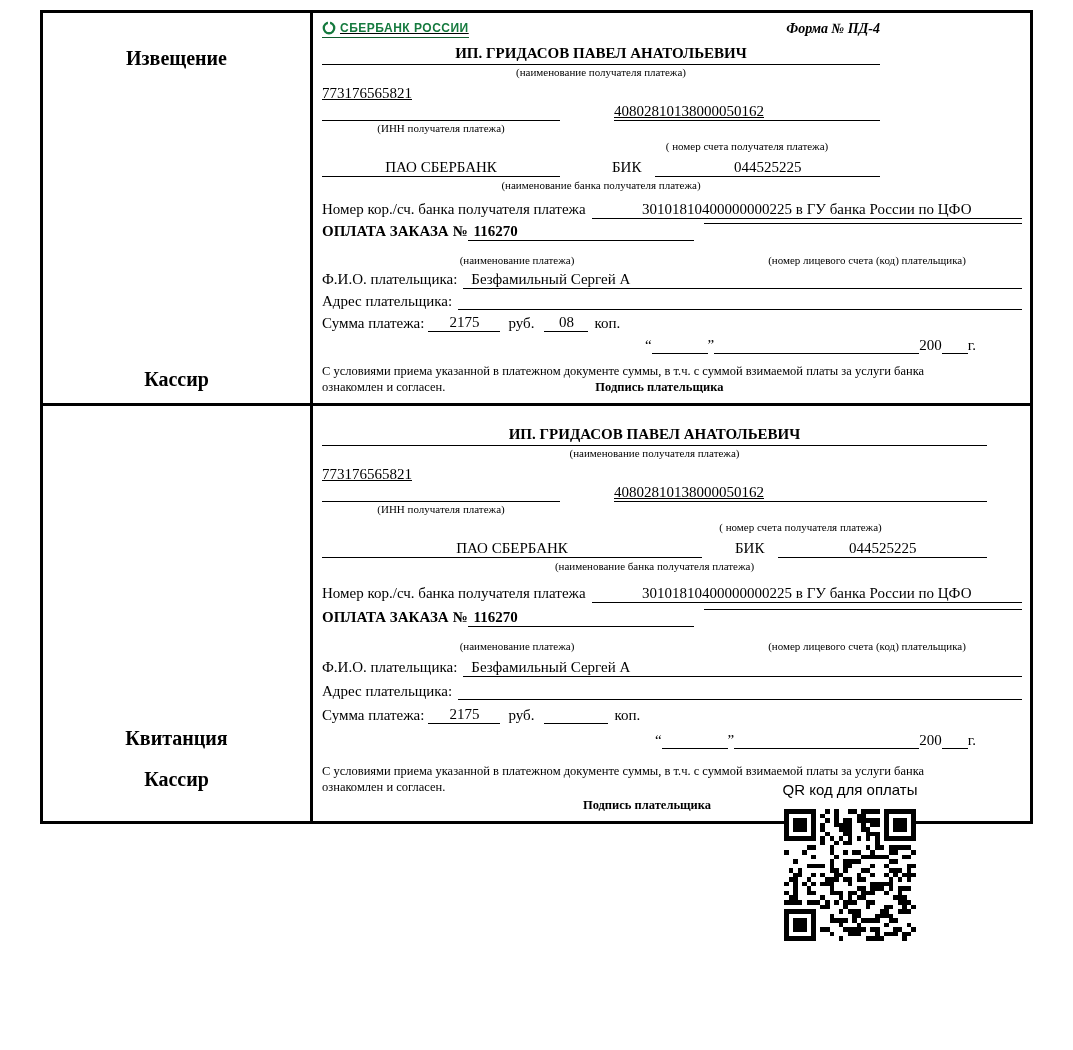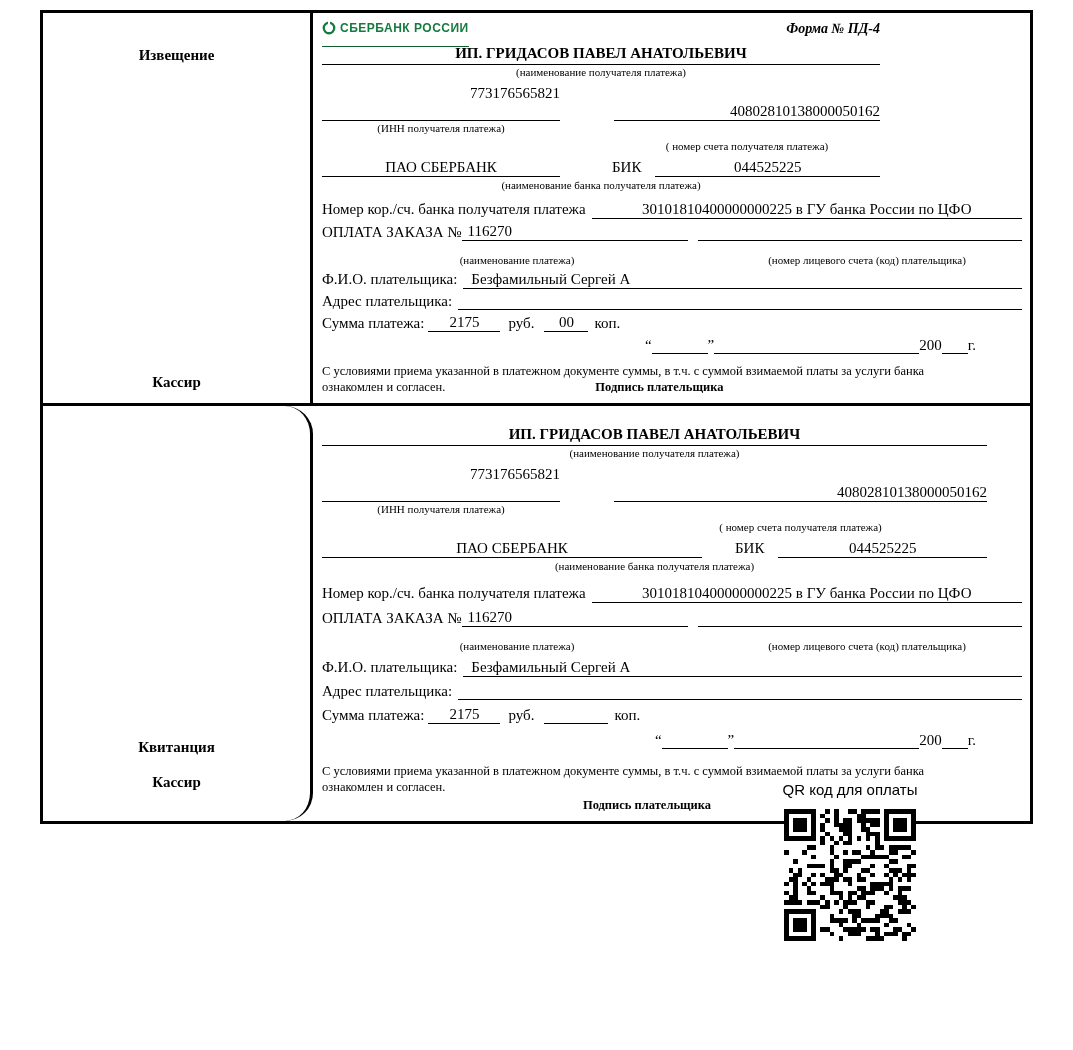--- a/index.html
+++ b/index.html
@@ -14,58 +14,58 @@
   }
   .section { display:flex; }
   .section.top { border-bottom:3px solid #000; min-height:358px; }
   .section.bottom { min-height:398px; }
 
   .left-cell {
     width:270px; border-right:3px solid #000; flex:0 0 270px;
     display:flex; flex-direction:column; align-items:center;
   }
   .left-cell.lc-top { justify-content:space-between; padding:34px 0 12px 0; }
-  .left-cell.lc-bottom { justify-content:flex-end; padding:0 0 30px 0; gap:18px;border-radius:28px; }
-  .left-label { font-weight:bold; font-size:15px; }
+  .left-cell.lc-bottom { justify-content:flex-end; padding:0 0 30px 0; gap:18px; }
+  .left-label { font-weight:bold; font-size:20px; }
 
   .right-cell { flex:1; padding:8px 8px 8px 9px; }
   .right-cell.s2 { padding-top:20px; }
 
   .hdr-row { width:558px; display:flex; justify-content:space-between; align-items:flex-start; height:24px; }
-  .logo { display:flex; align-items:center; gap:4px; border-bottom:1.5px solid #0f5c2e; padding-bottom:11px; }
+  .logo { display:flex; align-items:center; gap:4px; border-bottom:1.5px solid #0f5c2e; padding-bottom:2px;text-decoration:underline; }
   .logo-text { color:#157a3e; font-weight:bold; font-size:12px; letter-spacing:0.5px; font-family:"Liberation Sans",sans-serif; }
   .form-no { font-weight:bold; font-style:italic; font-size:14px; }
 
   .main { width:558px; }
   .s2 .main { width:665px; }
 
   .title { text-align:center; font-weight:bold; font-size:15px; border-bottom:1px solid #000; padding-bottom:2px; }
   .cap { font-size:11px; text-align:center; line-height:14px; }
 
   .u  { border-bottom:1px solid #000; }
-  .val { text-align:right; }
+  .val { text-align:left;text-decoration:underline; }
 
   .pair-row { display:flex; margin-top:6px; align-items:stretch; }
   .pair-caps { display:flex; }
   .pcol-l { width:238px; }
   .pcol-r { margin-left:54px; flex:1;margin-top:18px; }
 
   .bank-row { display:flex; margin-top:6px; align-items:stretch; }
   .bank-name { width:238px; text-align:center; }
   .s2 .bank-name { width:380px; }
   .bik-label { margin-left:52px; }
   .s2 .bik-label { margin-left:33px; }
   .bik-value { margin-left:14px; flex:1; text-align:center; }
   .bank-cap { margin-top:1px; }
 
   .corr-row { display:flex; margin-top:9px; align-items:stretch; }
   .s2 .corr-row { margin-top:12px; }
   .corr-val { flex:1; margin-left:6px; text-align:center; }
 
-  .pay-row { display:flex; margin-top:4px; align-items:flex-end; }
+  .pay-row { display:flex; margin-top:4px; align-items:flex-start;font-weight:bold; }
   .s2 .pay-row { margin-top:6px; }
   .pay-val { width:226px; padding-left:6px; }
   .pay-rest { flex:1; margin-left:10px; }
   .pay-caps { display:flex; margin-top:12px; }
   .pay-caps .c1 { width:390px; }
   .pay-caps .c2 { flex:1; }
 
   .line-row { display:flex; margin-top:4px; align-items:stretch; }
   .s2 .line-row { margin-top:6px; }
   .line-row .label { white-space:nowrap; }
@@ -161,21 +161,21 @@
       </div>
       <div class="line-row">
         <span class="label">Адрес плательщика:</span>
         <span class="fill u"></span>
       </div>
 
       <div class="sum-row">
         <span class="label">Сумма платежа:</span>
         <span class="sum-rub u">2175</span>
         <span>руб.</span>
-        <span class="sum-kop u">00</span>
+        <span class="sum-kop u">08</span>
         <span>коп.</span>
       </div>
 
       <div class="date-row">
         <span>“</span>
         <span class="du1 u"></span>
         <span>”</span>
         <span class="du2 u"></span>
         <span>200</span>
         <span class="du3 u"></span>

